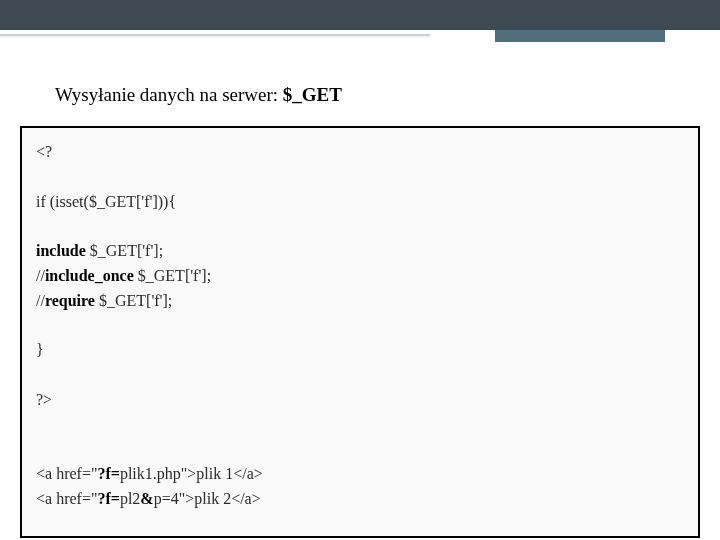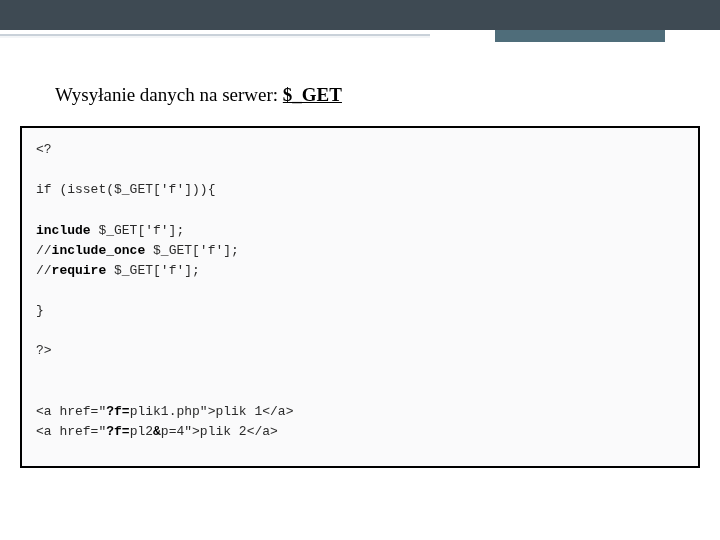--- a/index.html
+++ b/index.html
@@ -42,29 +42,28 @@
     padding: 32px 0 10px 55px;
   }
   .title-area h1 {
     margin: 0;
     font-size: 19px;
     font-weight: normal;
     color: #000;
   }
   .title-area h1 .strong {
     font-weight: bold;
-    text-decoration: underline;
   }
   .code-box {
     margin: 10px 20px 0 20px;
     border: 2px solid #000;
     background: #fafafb;
     padding: 12px 14px 24px 14px;
-    font-family: Liberation Mono, monospace;
-    font-size: 13px;
+    font-family: Liberation Serif, serif;
+    font-size: 16px;
     line-height: 1.55;
     color: #2b2b2b;
     white-space: pre;
   }
   .b { font-weight: bold; color: #000; }
 </style>
 </head>
 <body>
 
 <div class="top-band"></div>

